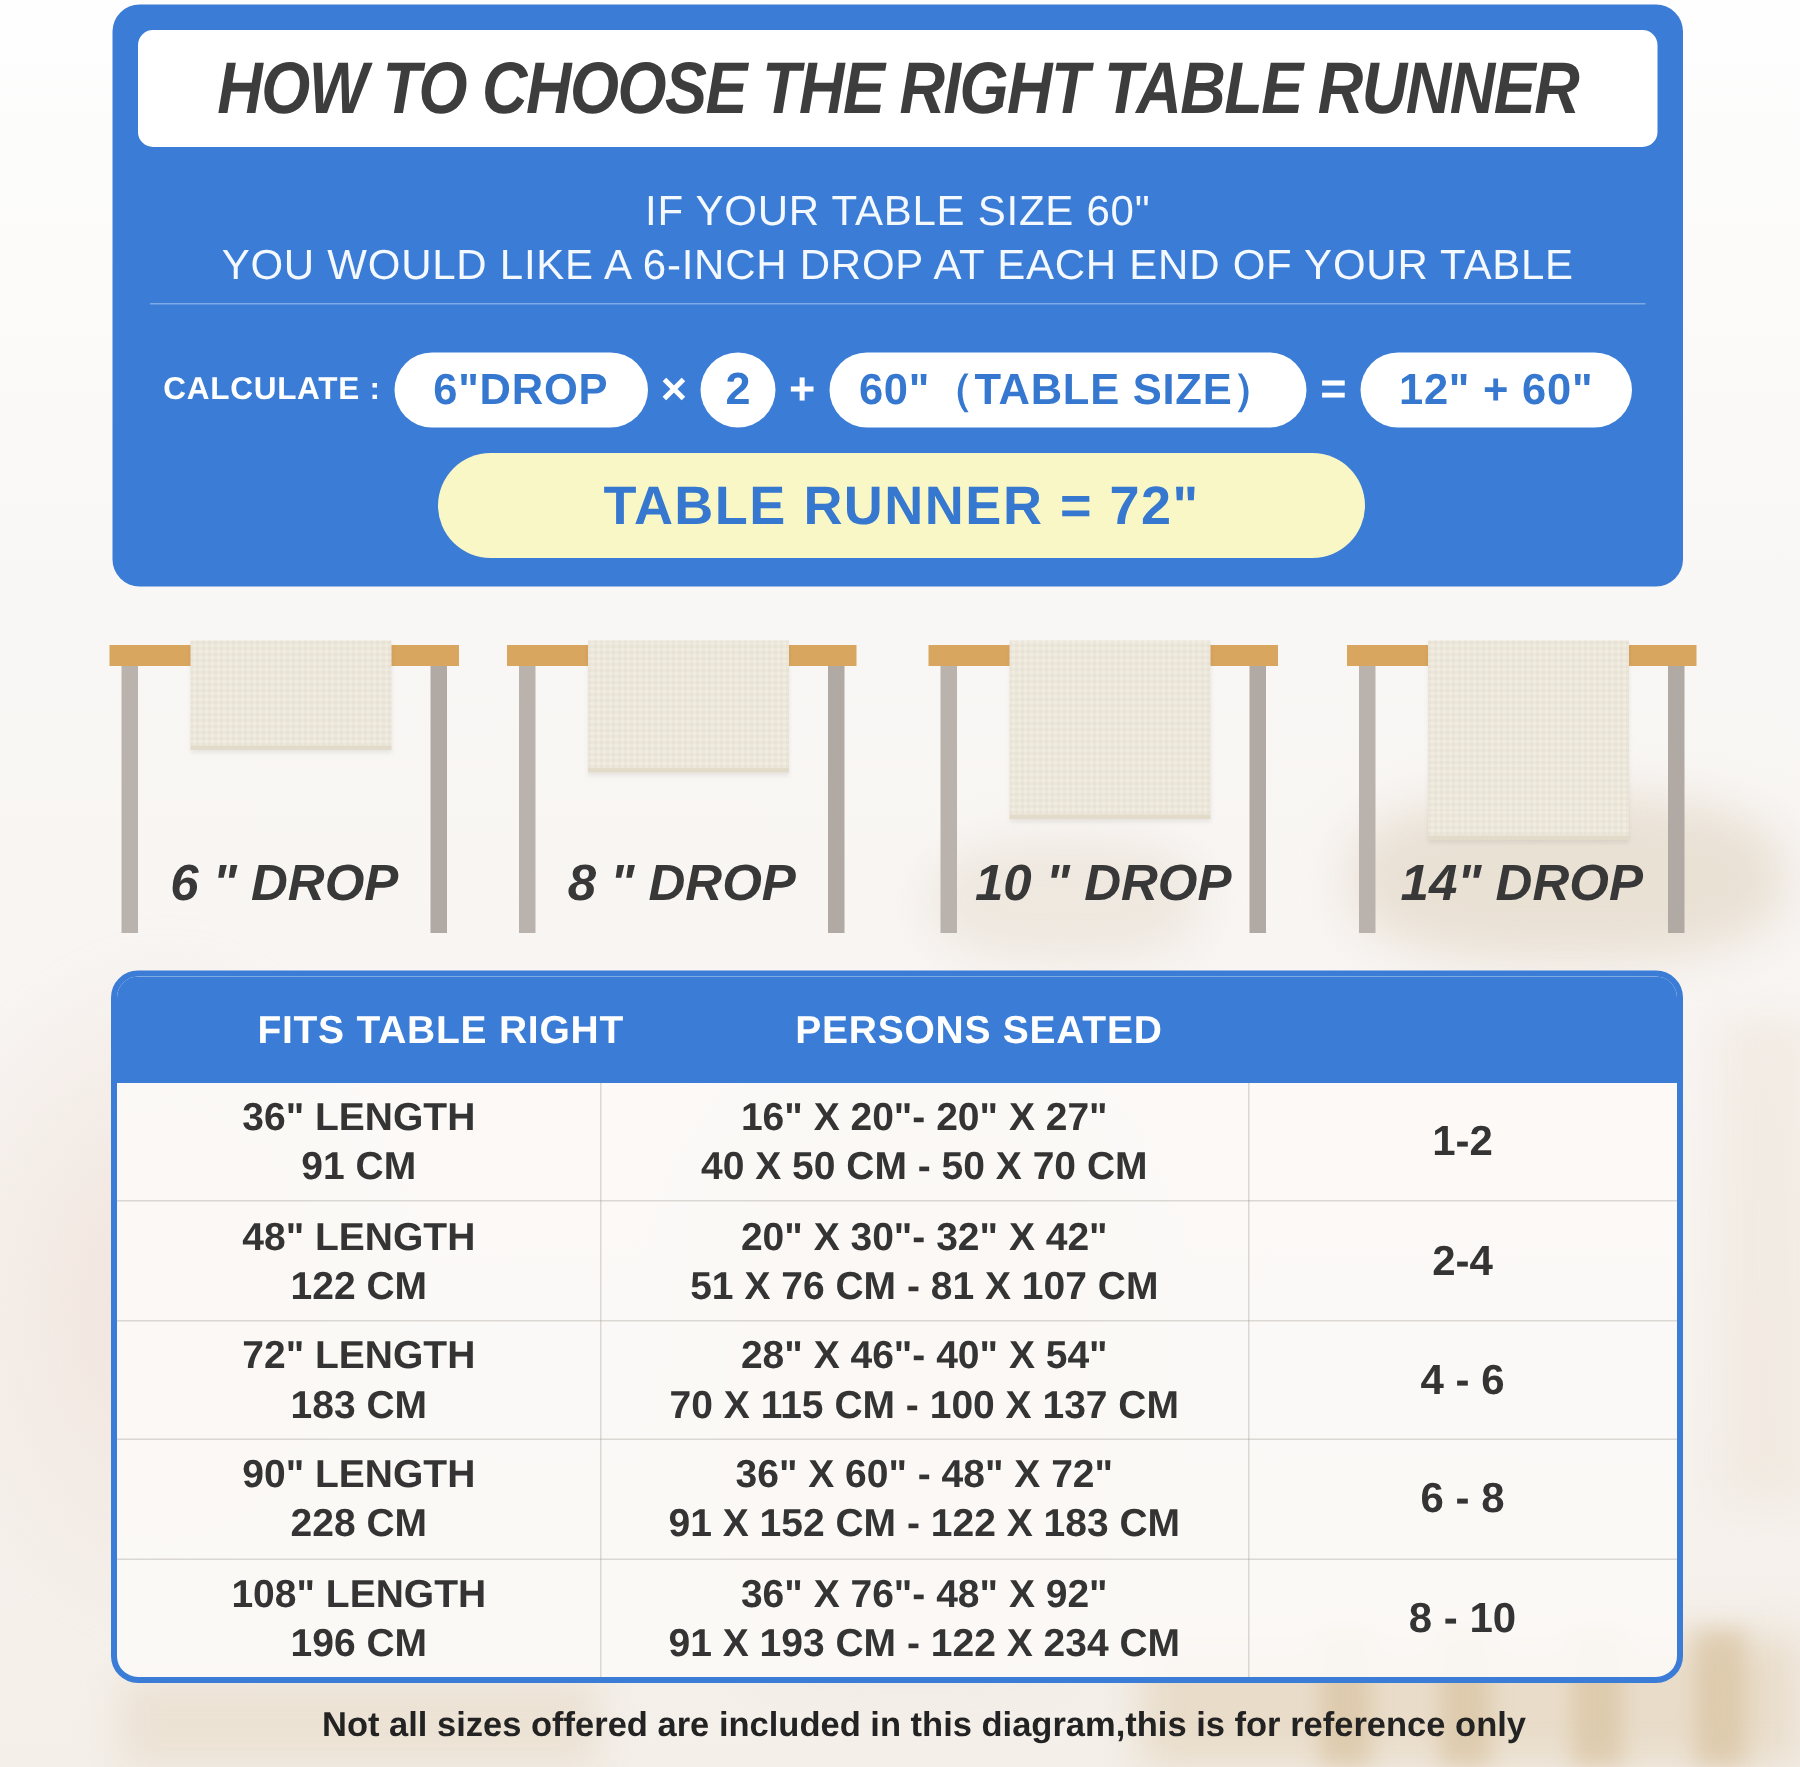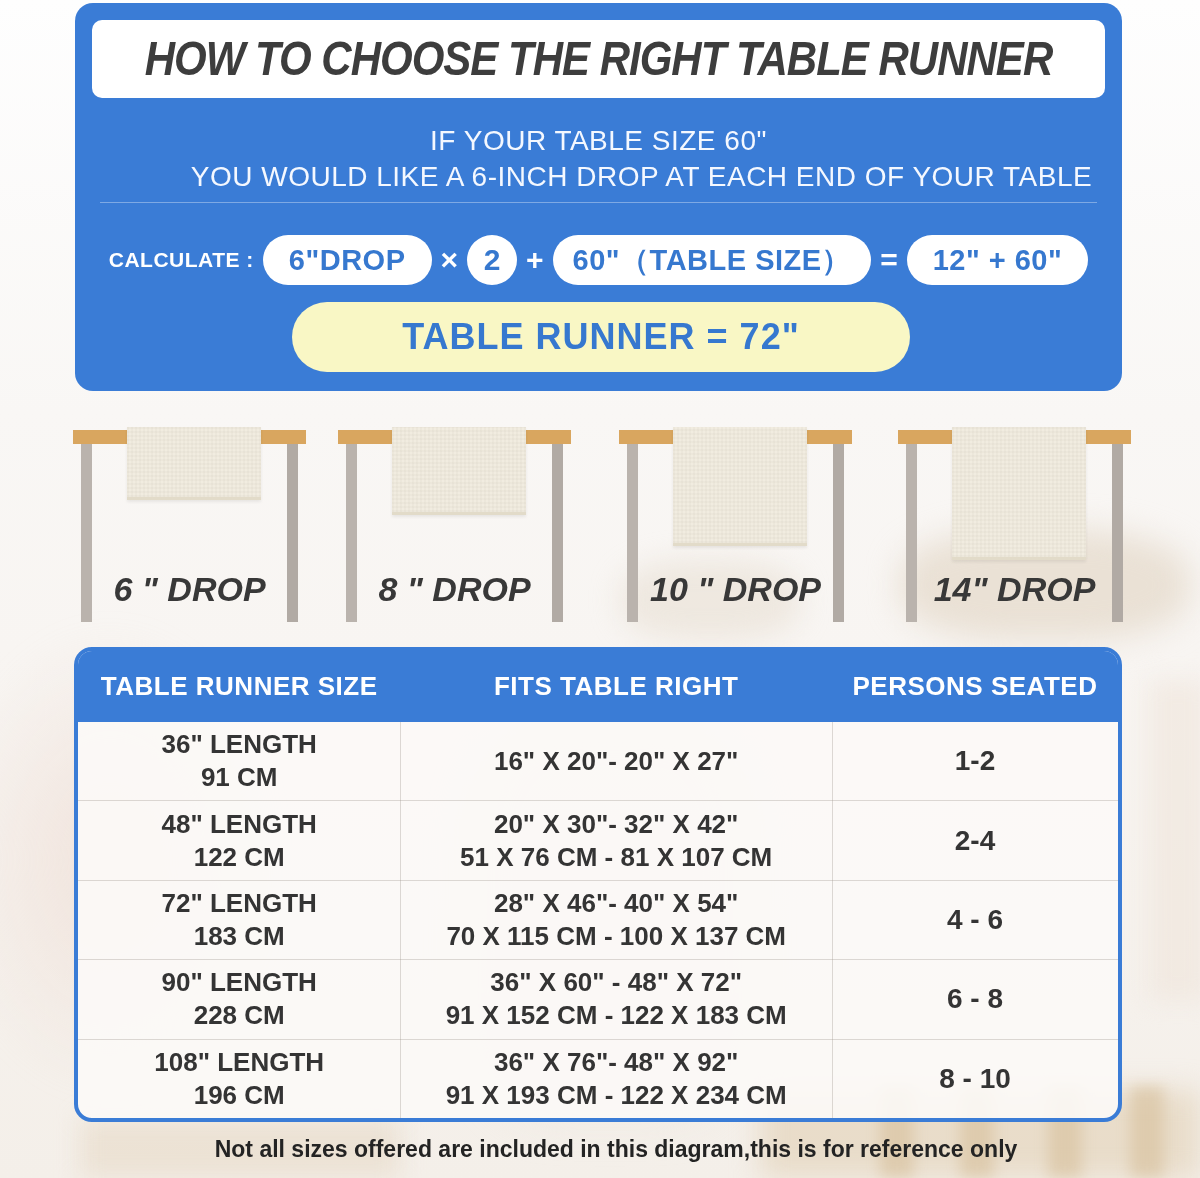--- a/index.html
+++ b/index.html
@@ -30,21 +30,21 @@
   
   .header-panel{position:absolute;left:75px;top:3px;width:1047px;height:388px;
     background:#3a7cd6;border-radius:18px;}
   .title-banner{position:absolute;left:17px;top:17px;width:1013px;height:78px;
     background:#ffffff;border-radius:10px;display:flex;align-items:center;justify-content:center;}
   .page-title{font-size:42px;font-weight:700;font-style:italic;color:#3d3d3d;
     letter-spacing:-1px;white-space:nowrap;transform:scaleY(1.16);}
   .intro-line{position:absolute;left:0;width:100%;text-align:center;color:#f4f8ff;
     letter-spacing:.5px;white-space:nowrap;}
   .intro-1{top:122px;font-size:28px;}
-  .intro-2{top:158px;font-size:28px;margin-left:43px;}
+  .intro-2{top:158px;font-size:28px;}
   .header-divider{position:absolute;left:25px;top:199px;width:997px;height:1px;
     background:rgba(255,255,255,0.35);}
   .calc-row{position:absolute;left:0;top:232px;width:100%;height:50px;
     display:flex;align-items:center;justify-content:center;gap:9px;white-space:nowrap;}
   .calc-label{color:#ffffff;font-size:21px;font-weight:700;letter-spacing:.5px;}
   .calc-op{color:#ffffff;font-size:30px;font-weight:700;}
   .pill{background:#ffffff;color:#3678cf;font-weight:700;font-size:29px;
     height:50px;line-height:50px;border-radius:25px;padding:0 26px;letter-spacing:.5px;}
   .pill.table-size{padding:0 20px;}
   .mult-badge{background:#ffffff;color:#3678cf;font-weight:700;font-size:30px;
@@ -161,35 +161,35 @@
       <div class="tabletop"></div>
       <div class="table-runner"></div>
       <div class="table-leg leg-left"></div>
       <div class="table-leg leg-right"></div>
       <div class="drop-label">14" DROP</div>
     </div>
   </div>
 
   <div class="size-table">
     <div class="size-table-header">
-      <div class="col col-1 col-header">TABLE RUNNER SIZE</div>
       <div class="col col-2 col-header">FITS TABLE RIGHT</div>
       <div class="col col-3 col-header">PERSONS SEATED</div>
     </div>
     <div class="table-body">
       <div class="v-divider vd-1"></div>
       <div class="v-divider vd-2"></div>
 
       <div class="table-row">
         <div class="col col-1">
           <div class="cell-line">36" LENGTH</div>
           <div class="cell-line">91 CM</div>
         </div>
         <div class="col col-2">
           <div class="cell-line">16" X 20"- 20" X 27"</div>
+          <div class="cell-line">40 X 50 CM - 50 X 70 CM</div>
         </div>
         <div class="col col-3 persons">1-2</div>
       </div>
 
       <div class="table-row">
         <div class="col col-1">
           <div class="cell-line">48" LENGTH</div>
           <div class="cell-line">122 CM</div>
         </div>
         <div class="col col-2">

